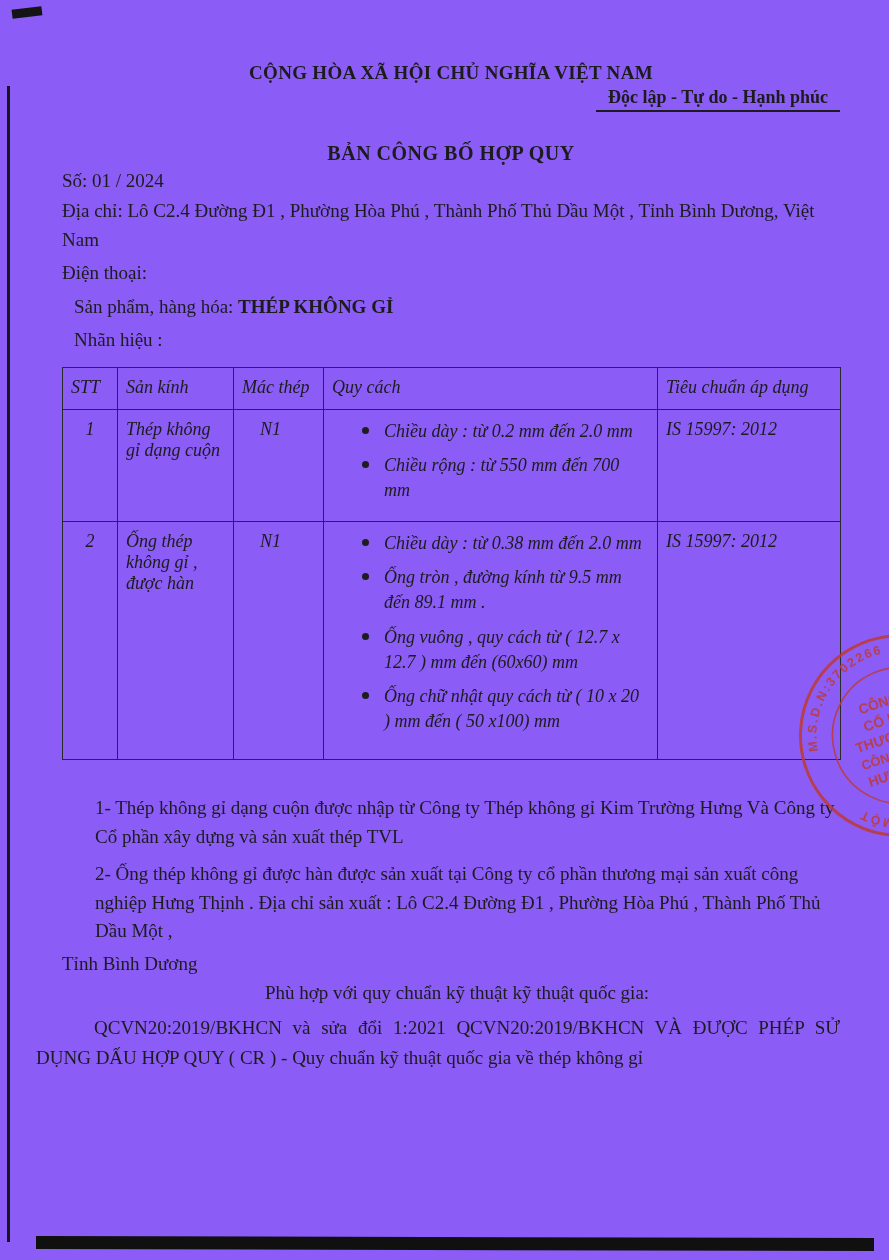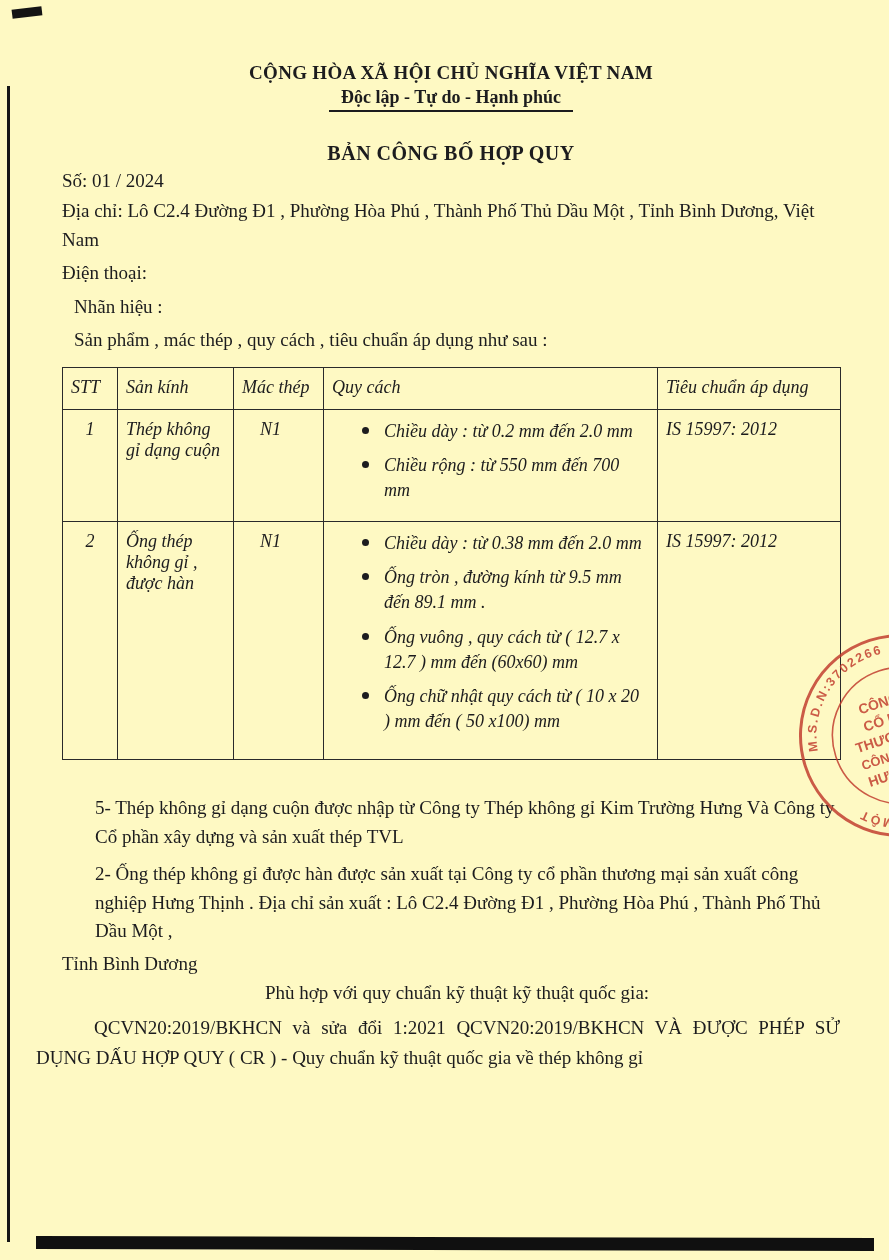--- a/index.html
+++ b/index.html
@@ -1,32 +1,32 @@
 <!DOCTYPE html>
 <html><head>
 <meta charset="utf-8">
 <style>
   * { margin:0; padding:0; box-sizing:border-box; }
   html,body { background:#ffffff; }
   body { font-family:"Liberation Serif", serif; }
 
   .page {
     position:relative; width:889px; height:1260px;
-    background:#fef9c3; overflow:hidden; color:#1c1c1e;
+    background:#8b5cf6; overflow:hidden; color:#1c1c1e;
   }
 
   
   .art-left   { position:absolute; left:7px; top:86px; width:3px; height:1156px; background:#161616; }
   .art-bottom { position:absolute; left:36px; top:1237px; width:838px; height:13px; background:#101010; transform:rotate(0.15deg); }
   .art-topleft{ position:absolute; left:12px; top:8px; width:30px; height:9px; background:#141414; transform:rotate(-7deg); }
 
   .content { position:absolute; left:62px; top:62px; width:778px; }
 
   .nat { text-align:center; font-size:19px; font-weight:bold; letter-spacing:0.3px; }
-  .motto-wrap { text-align:center; margin-top:3px; }
+  .motto-wrap { text-align:right; margin-top:3px; }
   .motto { display:inline-block; font-size:18px; font-weight:bold; border-bottom:2px solid #1c1c1e; padding:0 12px 2px; }
 
   .doc-title  { text-align:center; font-size:20px; font-weight:bold; margin-top:30px; letter-spacing:0.5px; }
   .doc-number { font-size:19px; margin-top:5px; }
 
   p.line { font-size:19px; line-height:1.5; margin-top:5px; }
   .first-line { margin-top:13px; }
   .indent1 { padding-left:12px; }
   .bold { font-weight:bold; }
 
@@ -69,22 +69,22 @@
     <div class="nat">CỘNG HÒA XÃ HỘI CHỦ NGHĨA VIỆT NAM</div>
     <div class="motto-wrap">
       <span class="motto">Độc lập - Tự do - Hạnh phúc</span>
     </div>
 
     <div class="doc-title">BẢN CÔNG BỐ HỢP QUY</div>
     <div class="doc-number">Số: 01 / 2024</div>
 
     <p class="line">Địa chỉ: Lô C2.4 Đường Đ1 , Phường Hòa Phú , Thành Phố Thủ Dầu Một , Tỉnh Bình Dương, Việt Nam</p>
     <p class="line">Điện thoại:</p>
+    <p class="line indent1"><span>Sản phẩm, hàng hóa: </span><span class="bold">THÉP KHÔNG GỈ</span></p>
     <p class="line indent1">Nhãn hiệu :</p>
-    <p class="line indent1">Sản phẩm , mác thép , quy cách , tiêu chuẩn áp dụng như sau :</p>
 
     <table>
       <colgroup>
         <col class="col-stt">
           <col class="col-sp">
           <col class="col-mt">
           <col class="col-qc">
           <col class="col-tc">
       </colgroup>
       <thead>
@@ -134,21 +134,21 @@
                 <span class="dot"></span>
                 <span>Ống chữ nhật quy cách từ ( 10 x 20 ) mm đến ( 50 x100) mm</span>
               </div>
           </td>
           <td>IS 15997: 2012</td>
         </tr>
       </tbody>
     </table>
 
     <div class="closing">
-      <p class="note">5-  Thép không gỉ dạng cuộn được nhập từ Công ty Thép không gỉ Kim Trường Hưng Và Công ty Cổ phần xây dựng và sản xuất thép TVL</p>
+      <p class="note">1-  Thép không gỉ dạng cuộn được nhập từ Công ty Thép không gỉ Kim Trường Hưng Và Công ty Cổ phần xây dựng và sản xuất thép TVL</p>
       <p class="note">2-  Ống thép không gỉ được hàn được sản xuất tại Công ty cổ phần thương mại sản xuất công nghiệp Hưng Thịnh . Địa chỉ sản xuất : Lô C2.4 Đường Đ1 , Phường Hòa Phú , Thành Phố Thủ Dầu Một ,</p>
       <p class="province">Tỉnh Bình Dương</p>
       <p class="conform">Phù hợp với quy chuẩn kỹ thuật kỹ thuật quốc gia:</p>
       <p class="final">QCVN20:2019/BKHCN và sửa đổi 1:2021 QCVN20:2019/BKHCN VÀ ĐƯỢC PHÉP SỬ DỤNG DẤU HỢP QUY ( CR ) -  Quy chuẩn kỹ thuật quốc gia về thép không gỉ</p>
     </div>
 
   </div>
 
   <div class="stamp">
     <svg width="235" height="235" viewBox="0 0 235 235">

